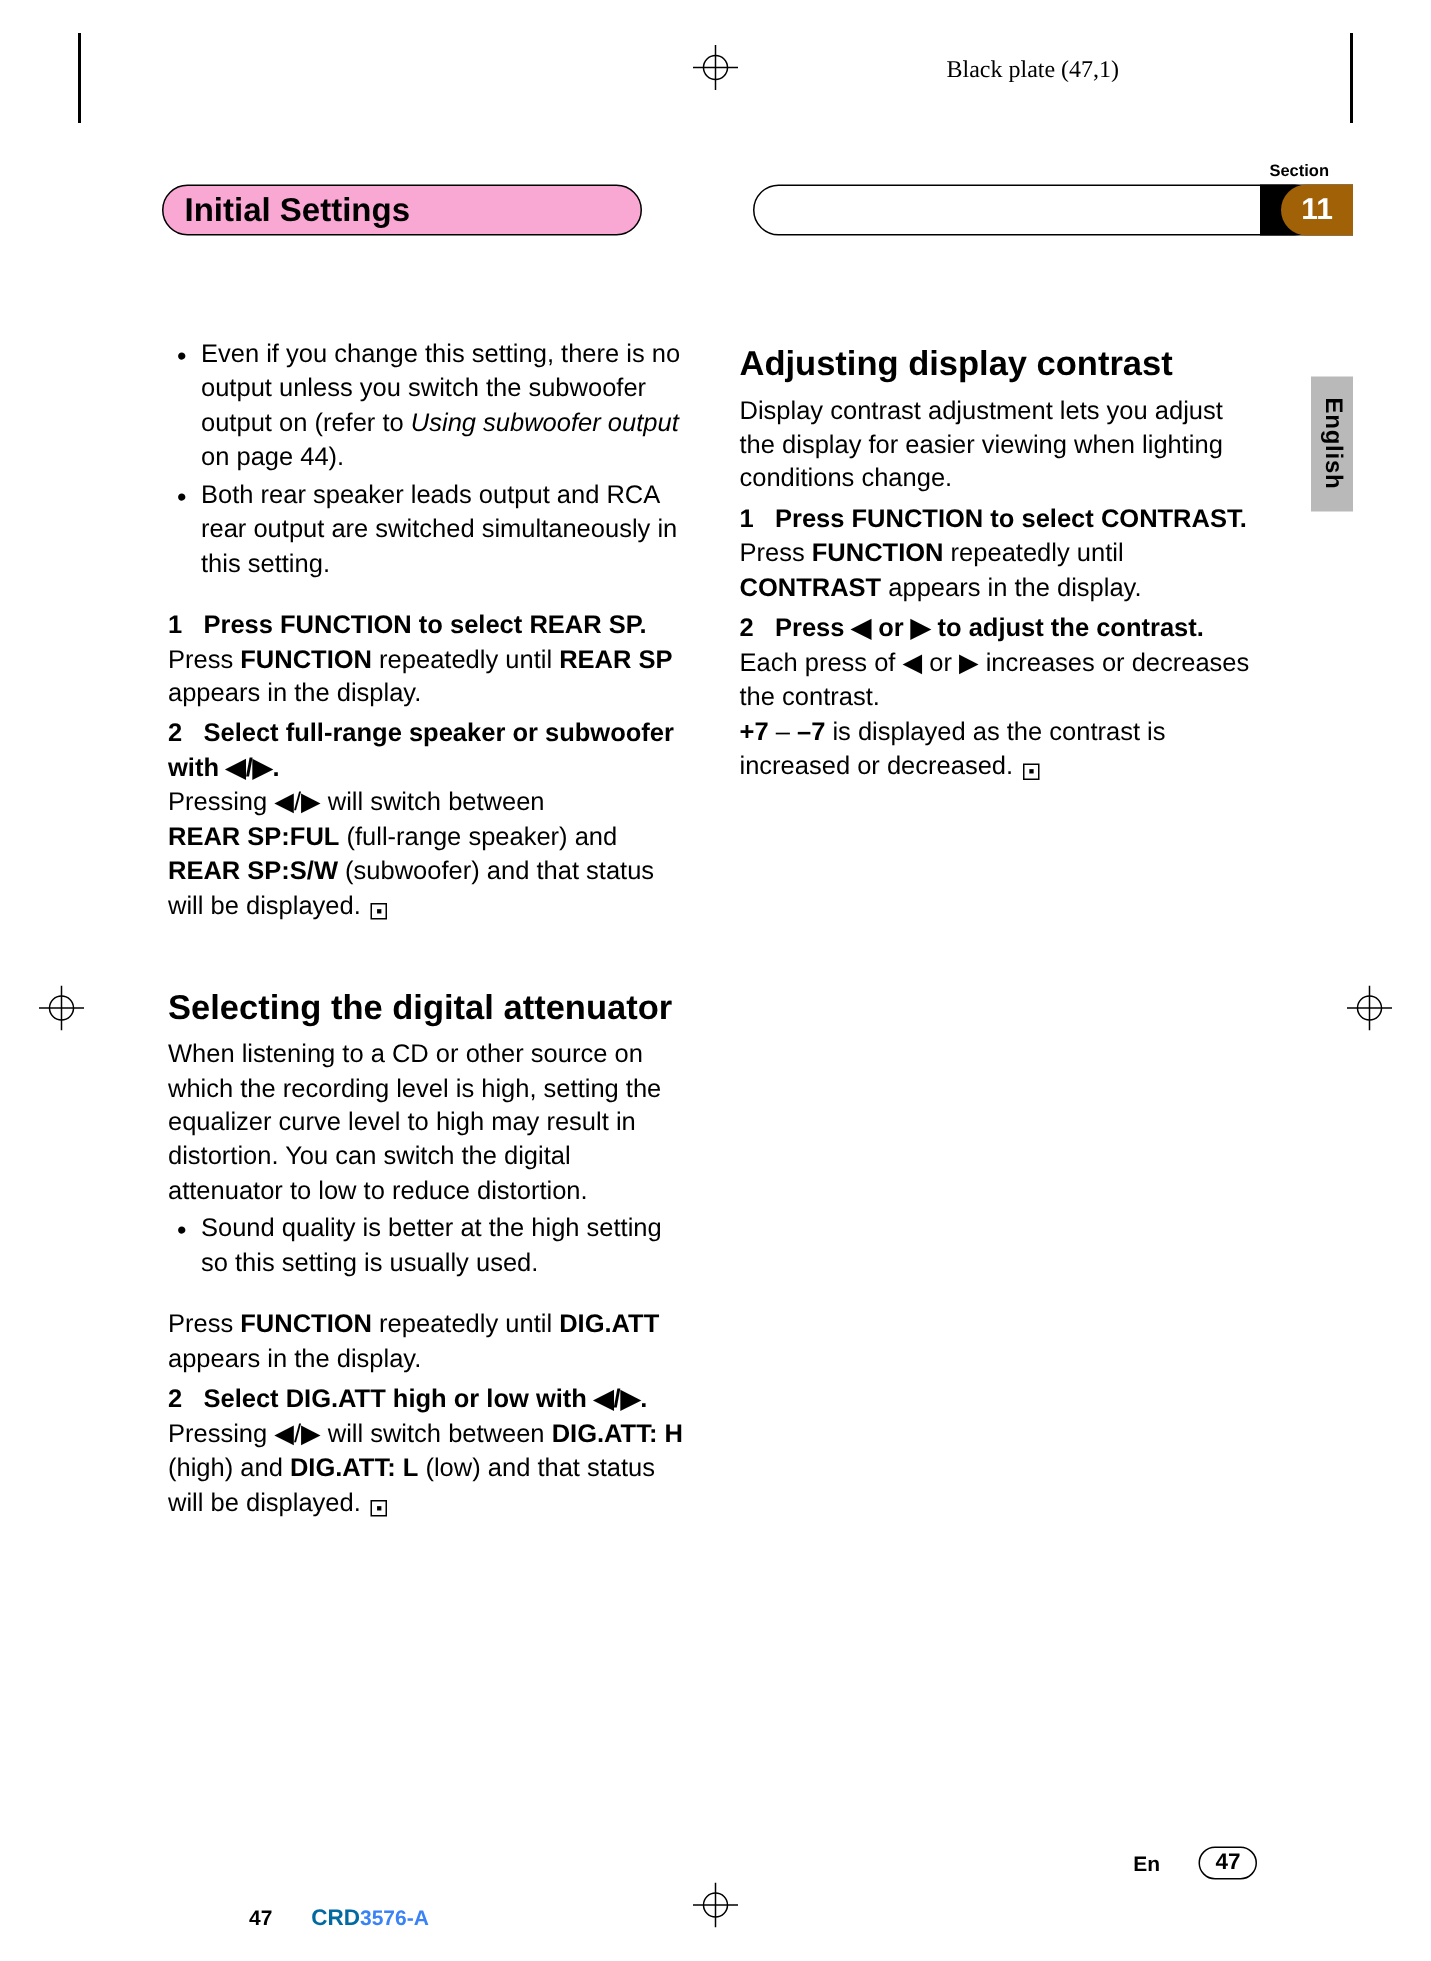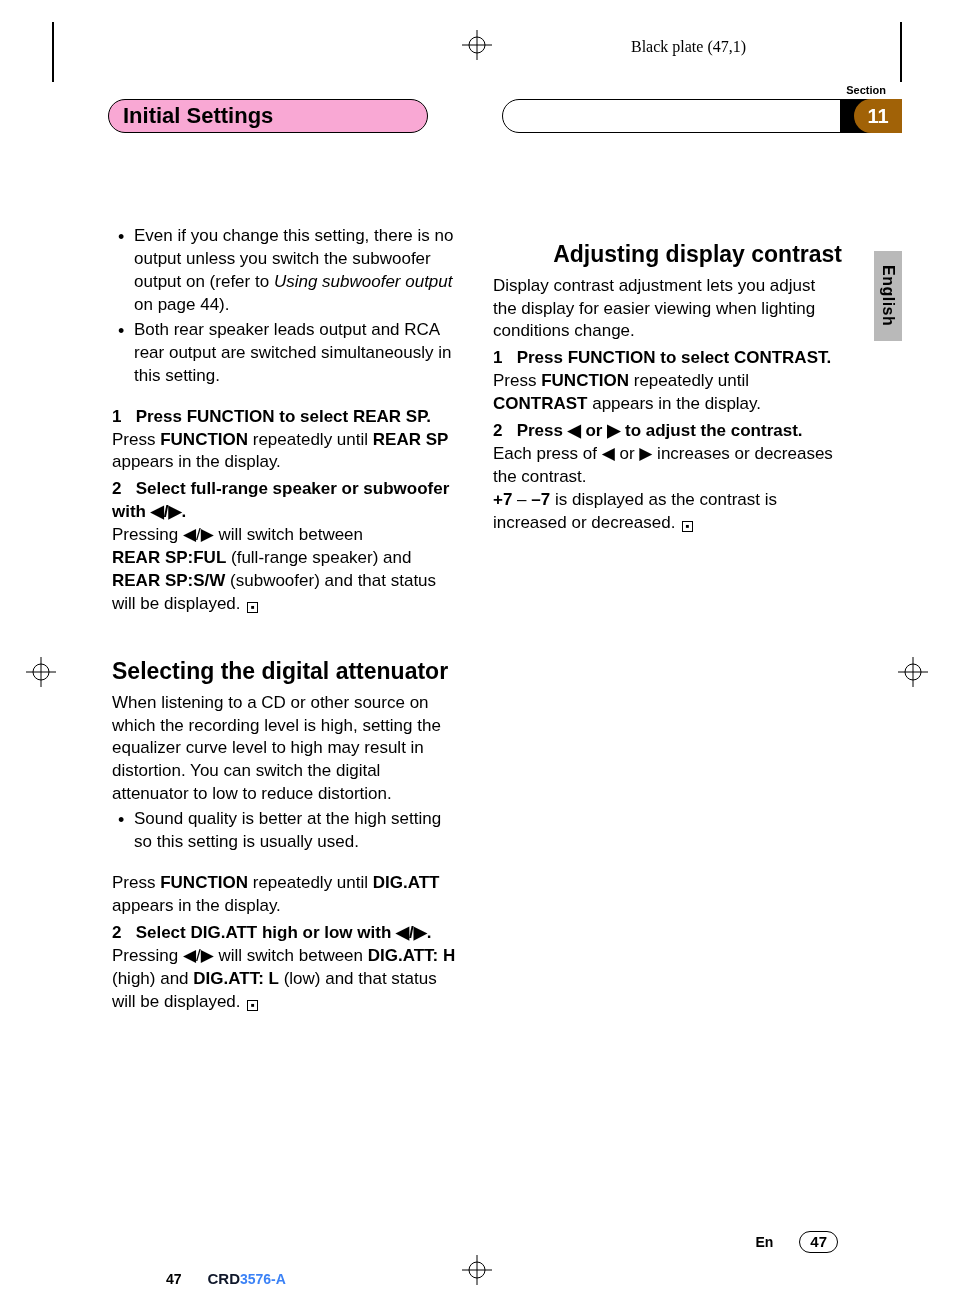--- a/index.html
+++ b/index.html
@@ -39,20 +39,21 @@
     position: absolute;
     top: 85px;
     left: 52px;
     right: 52px;
     bottom: 44px;
   }
 
   .header-row {
     position: relative;
     height: 60px;
+    margin-top: 24px;
   }
   .section-label {
     position: absolute;
     right: 16px;
     top: -2px;
     font-size: 11px;
     font-weight: bold;
   }
   .title-pill, .num-pill {
     position: absolute;
@@ -153,21 +154,21 @@
   .italic { font-style: italic; }
   .bold { font-weight: bold; }
 
   h2 {
     font-size: 23px;
     font-weight: 900;
     margin-top: 42px;
     margin-bottom: 6px;
     line-height: 1.2;
   }
-  h2.first-right { margin-top: 16px; text-align: right; }
+  h2.first-right { margin-top: 4px; }
 
   .step {
     margin-top: 4px;
   }
   .step-head {
     font-weight: bold;
     font-size: 17px;
   }
   .step p { margin-top: 0; }
 
@@ -211,21 +212,21 @@
     font-weight:bold;
   }
   .bottom-strip {
     position:absolute;
     bottom: 18px;
     left: 166px;
     font-size: 14px;
     font-weight: bold;
   }
   .bottom-strip .pg { color:#000; margin-right:22px;}
-  .bottom-strip .crd1 { color:#0f172a; font-weight:900; font-size:15px;}
+  .bottom-strip .crd1 { color:#0369a1; font-weight:900; font-size:15px;}
   .bottom-strip .crd2 { color:#3b82f6; font-weight:700; font-size:14px;}
 </style>
 </head>
 <body>
 
 <div class="crop-tl"></div>
 <div class="crop-tr"></div>
 
 <div class="reg-mark reg-top">
   <svg viewBox="0 0 30 30">

